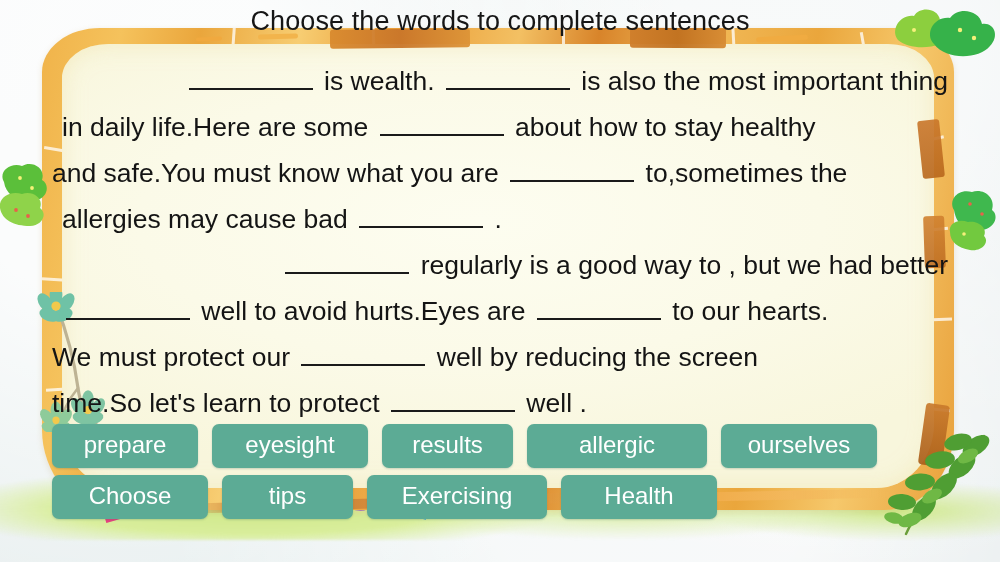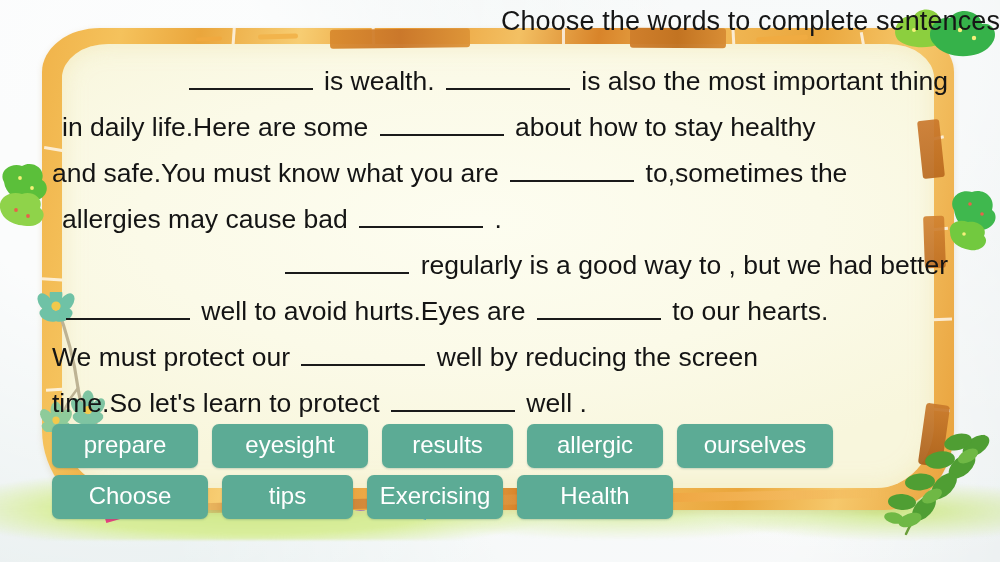--- a/index.html
+++ b/index.html
@@ -112,21 +112,21 @@
     height: 562px;
     pointer-events: none;
   }
   .content > * { pointer-events: auto; }
 
   .title {
     position: absolute;
     left: 0;
     top: 6px;
     width: 1000px;
-    text-align: right;
+    text-align: center;
     font-size: 27px;
     color: #161616;
     letter-spacing: .1px;
     white-space: nowrap;
   }
 
   .lines {
     position: absolute;
     left: 52px;
     top: 58px;
@@ -175,21 +175,21 @@
     line-height: 1;
     padding: 9px 0 11px 0;
     text-align: center;
     cursor: pointer;
     white-space: nowrap;
     box-shadow: 0 1px 2px rgba(60,110,95,.25);
   }
   .w1 { width: 146px; }
   .w2 { width: 156px; }
   .w3 { width: 131px; }
-  .w4 { width: 136px; }
+  .w4 { width: 180px; }
   .w5 { width: 156px; }
 
   
   .deco { position: absolute; pointer-events: none; }
 
   
   .english-letters {
     position: absolute;
     left: 96px;
     bottom: 38px;

